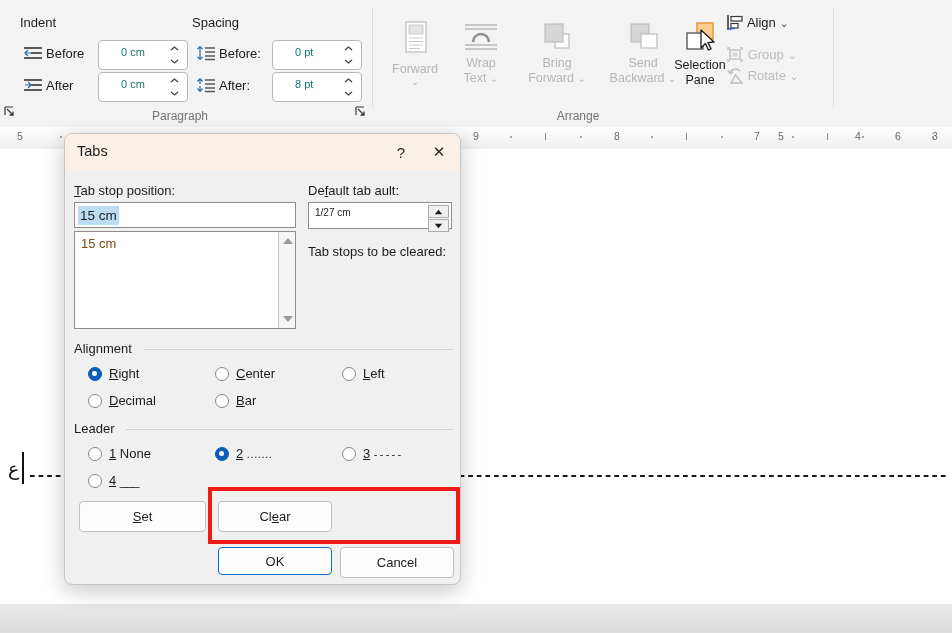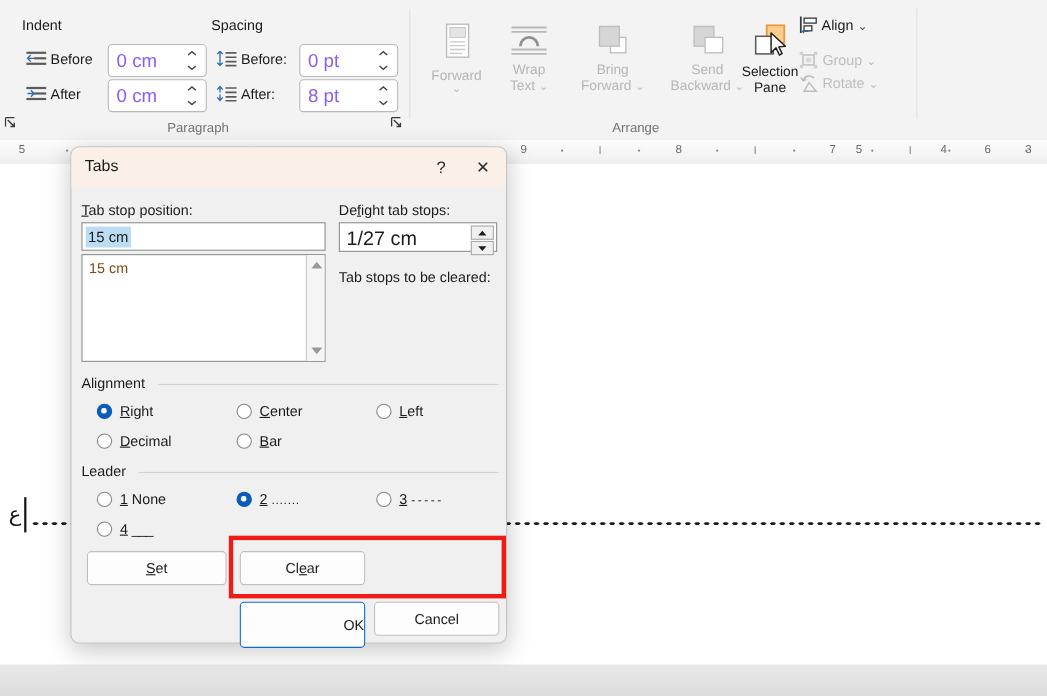--- a/index.html
+++ b/index.html
@@ -28,21 +28,21 @@
 
   .hdr{font-size:13px;color:#1b1b1b;}
 
   
   .spinbox{
     position:absolute;height:30px;
     border:1px solid #b9b9b9;border-radius:4px;background:#fff;
     box-sizing:border-box;
   }
   .spinbox .val{
-    position:absolute;left:7px;top:5px;font-size:17px;color:#8b5cf6;
+    position:absolute;left:22px;top:5px;font-size:11px;color:#0f766e;
   }
   .spin-arrows{
     position:absolute;right:5px;top:2px;width:14px;height:26px;
   }
   .spin-arrows .ca{
     position:absolute;left:2px;width:9px;height:5px;
   }
   .spin-arrows .ca svg{display:block;}
   .chev{stroke:#444;stroke-width:1.3;fill:none;}
 
@@ -129,21 +129,21 @@
 
   .tbox{
     position:absolute;background:#fff;border:1px solid #8d8d8d;box-sizing:border-box;
   }
   #tabposinput{left:9px;top:68px;width:222px;height:26px;}
   #tabposval{
     position:absolute;left:3px;top:3px;padding:0 2px;
     background:#bcdcf4;color:#1b1b1b;font-size:13.5px;line-height:19px;
   }
   #defstops{left:243px;top:68px;width:144px;height:27px;}
-  #defstopsval{position:absolute;left:6px;top:4px;font-size:18px;color:#1b1b1b;}
+  #defstopsval{position:absolute;left:6px;top:4px;font-size:10px;color:#1b1b1b;}
 
   #listbox{left:9px;top:97px;width:222px;height:98px;}
   #listitem{position:absolute;left:6px;top:4px;font-size:13px;color:#7c4a14;}
   #lbscroll{
     position:absolute;right:0;top:0;width:17px;height:100%;
     background:#f5f5f5;border-left:1px solid #c9c9c9;box-sizing:border-box;
   }
   #lbscroll .ar{position:absolute;left:4px;width:0;height:0;}
   #lbscroll .up{top:6px;border-left:5px solid transparent;border-right:5px solid transparent;border-bottom:6px solid #9a9a9a;}
   #lbscroll .dn{bottom:6px;border-left:5px solid transparent;border-right:5px solid transparent;border-top:6px solid #9a9a9a;}
@@ -451,21 +451,21 @@
     <div id="dlgtitle">Tabs</div>
     <div class="tbtn" style="right:40px;">?</div>
     <div class="tbtn" style="right:2px;">✕</div>
   </div>
 
   <div class="lbl" style="left:9px;top:49px;"><u>T</u><span>ab stop position:</span></div>
   <div class="tbox" id="tabposinput">
     <span id="tabposval">15 cm</span>
   </div>
 
-  <div class="lbl" style="left:243px;top:49px;"><span>De</span><u>f</u><span>ight tab stops:</span></div>
+  <div class="lbl" style="left:243px;top:49px;"><span>De</span><u>f</u><span>ault tab ault:</span></div>
   <div class="tbox" id="defstops">
     <span id="defstopsval">1/27 cm</span>
     <span class="w32spin">
       <div class="up">
           <svg width="9" height="6" viewBox="0 0 9 6">
             <path d="M4.5 0.8 L8.2 5.2 L0.8 5.2 Z" fill="#1b1b1b"></path>
           </svg>
         </div>
       <div class="dn">
           <svg width="9" height="6" viewBox="0 0 9 6">
@@ -533,21 +533,21 @@
     </span>
   </div>
 
   <div class="btn" style="left:14px;top:367px;width:127px;height:31px;">
       <span><u>S</u><span>et</span></span>
     </div>
   <div class="btn" style="left:153px;top:367px;width:114px;height:31px;">
       <span><span>Cl</span><u>e</u><span>ar</span></span>
     </div>
 
-  <div class="btn focus" style="left:153px;top:413px;width:114px;height:42px;justify-content:flex-end;">
+  <div class="btn focus" style="left:153px;top:413px;width:114px;height:28px;">
       <span>OK</span>
     </div>
   <div class="btn" style="left:275px;top:413px;width:114px;height:31px;">
       <span>Cancel</span>
     </div>
 </div>
 
 <div id="redbox"></div>
 
 </body></html>

